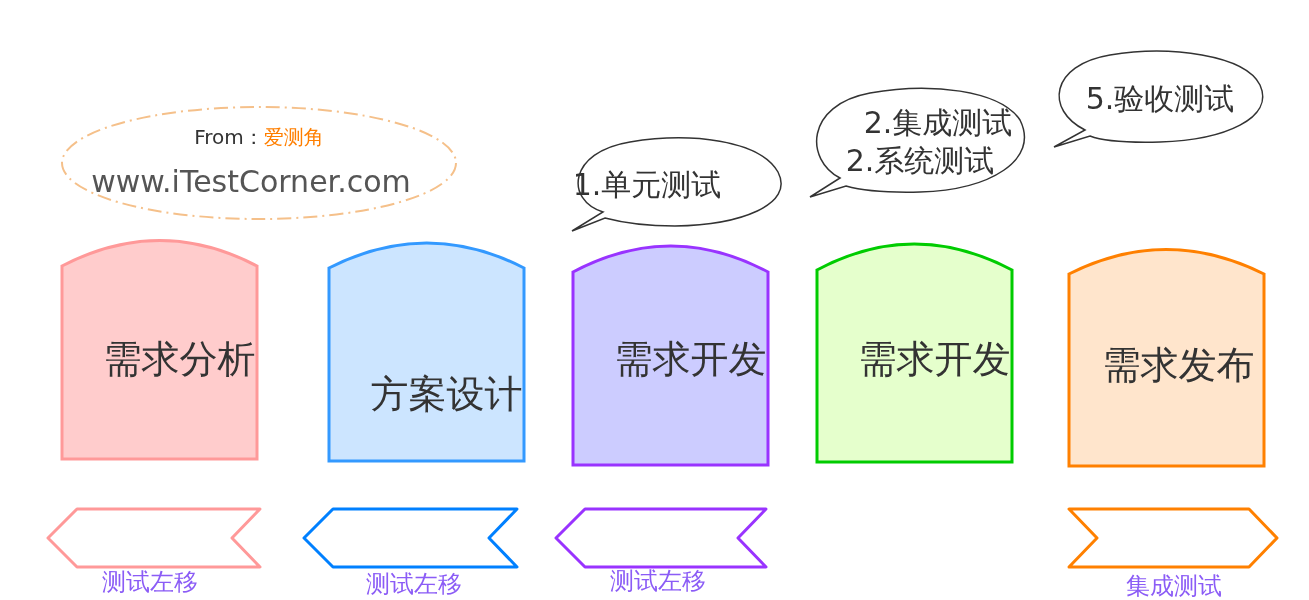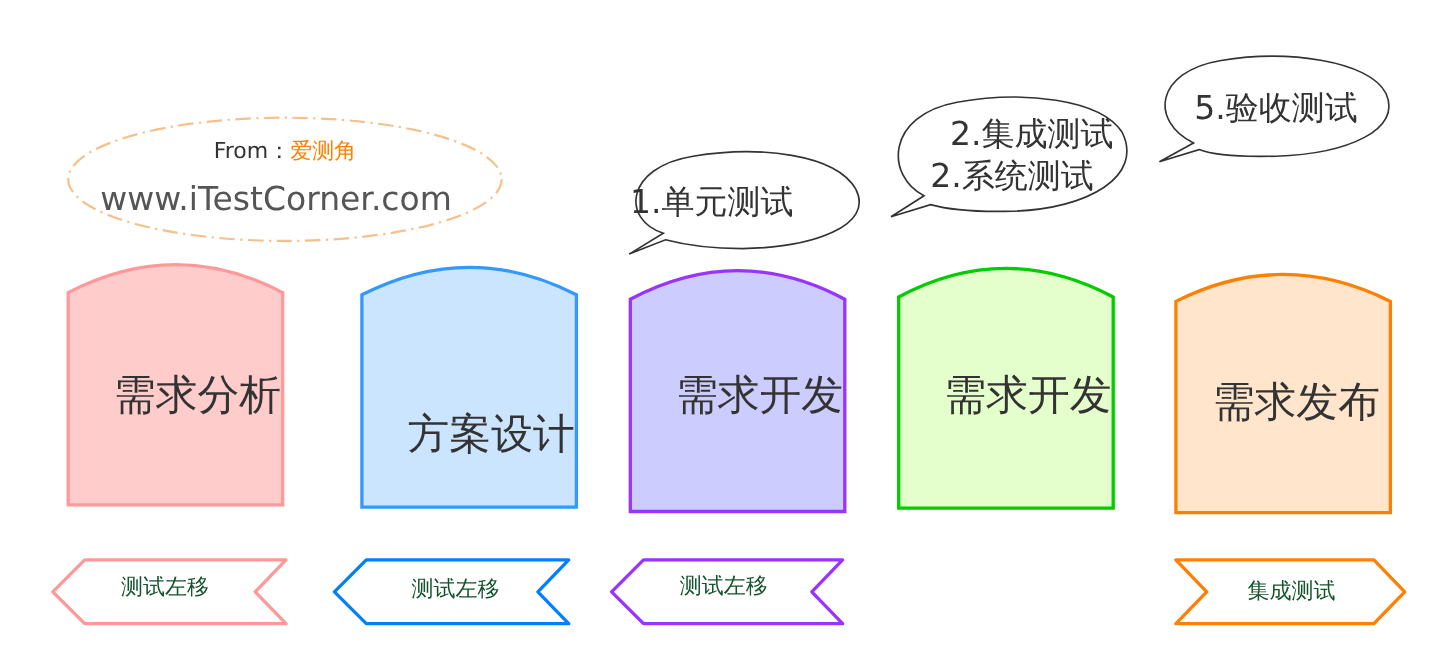--- a/index.html
+++ b/index.html
@@ -1,21 +1,21 @@
 <!DOCTYPE html>
 <html><head>
 <meta charset="utf-8">
 <style>
   html, body { margin:0; padding:0; background:#ffffff; }
   body { width:1309px; height:600px; position:relative; overflow:hidden;
          font-family:"DejaVu Sans","Liberation Sans",sans-serif; color:#333333; }
   svg.canvas { position:absolute; left:0; top:0; }
   .txt { position:absolute; white-space:nowrap; text-align:center; }
   .stage-label { font-size:38px; color:#333333;padding-left:20px; }
-  .tag-label { font-size:20px; color:#14532d; }
+  .tag-label { font-size:24px; color:#8b5cf6;margin-top:46px; }
   .bubble-label { font-size:30px; color:#333333; line-height:38px; }
   .src-line1 { font-size:20px; color:#333333; }
   .src-line2 { font-size:30px; color:#555555; }
   .accent { color:#ff7f00; }
 </style>
 </head>
 <body>
 
 <svg class="canvas" width="1309" height="600" viewBox="0 0 1309 600">
 

